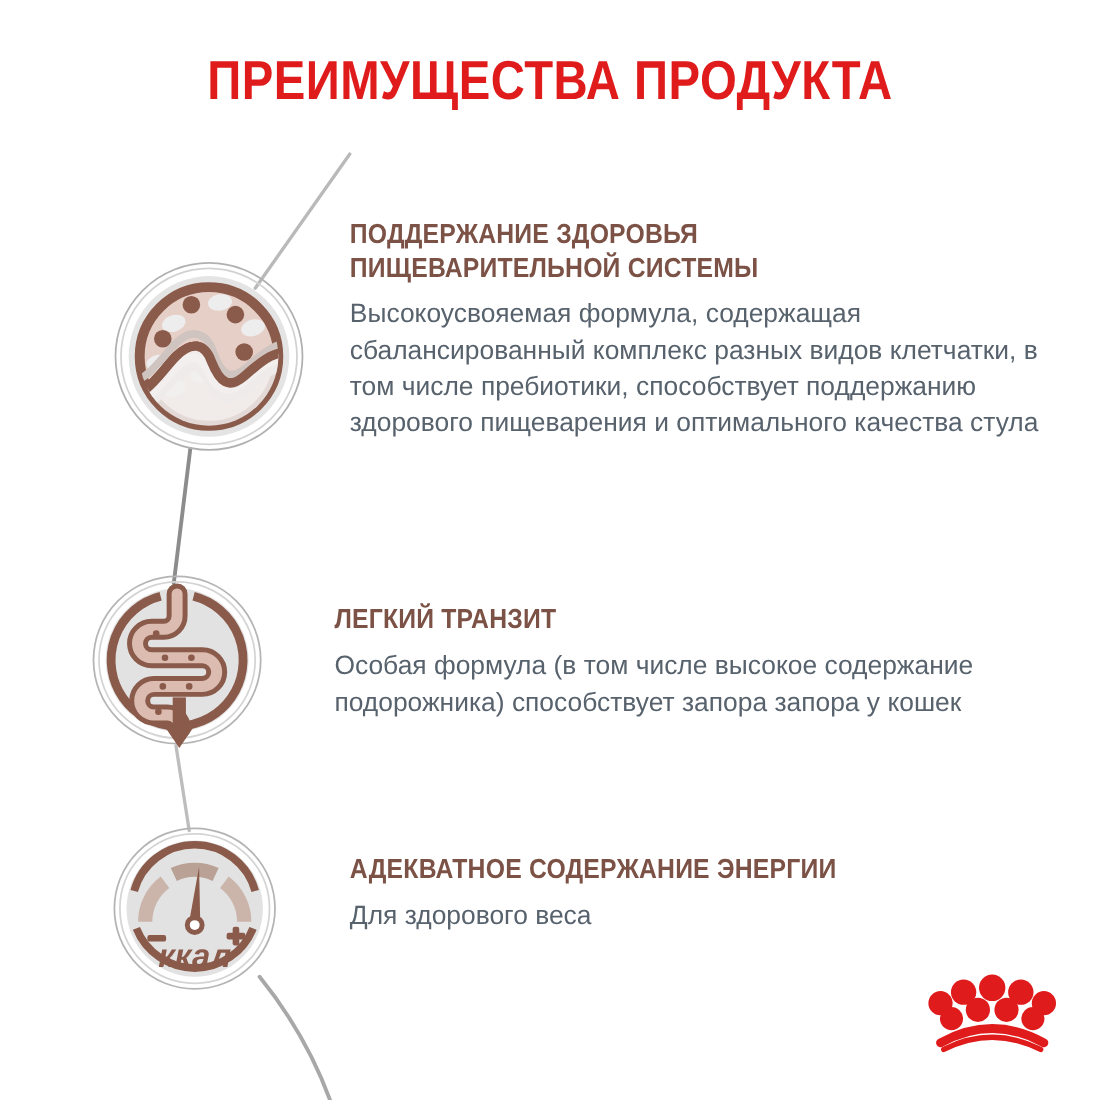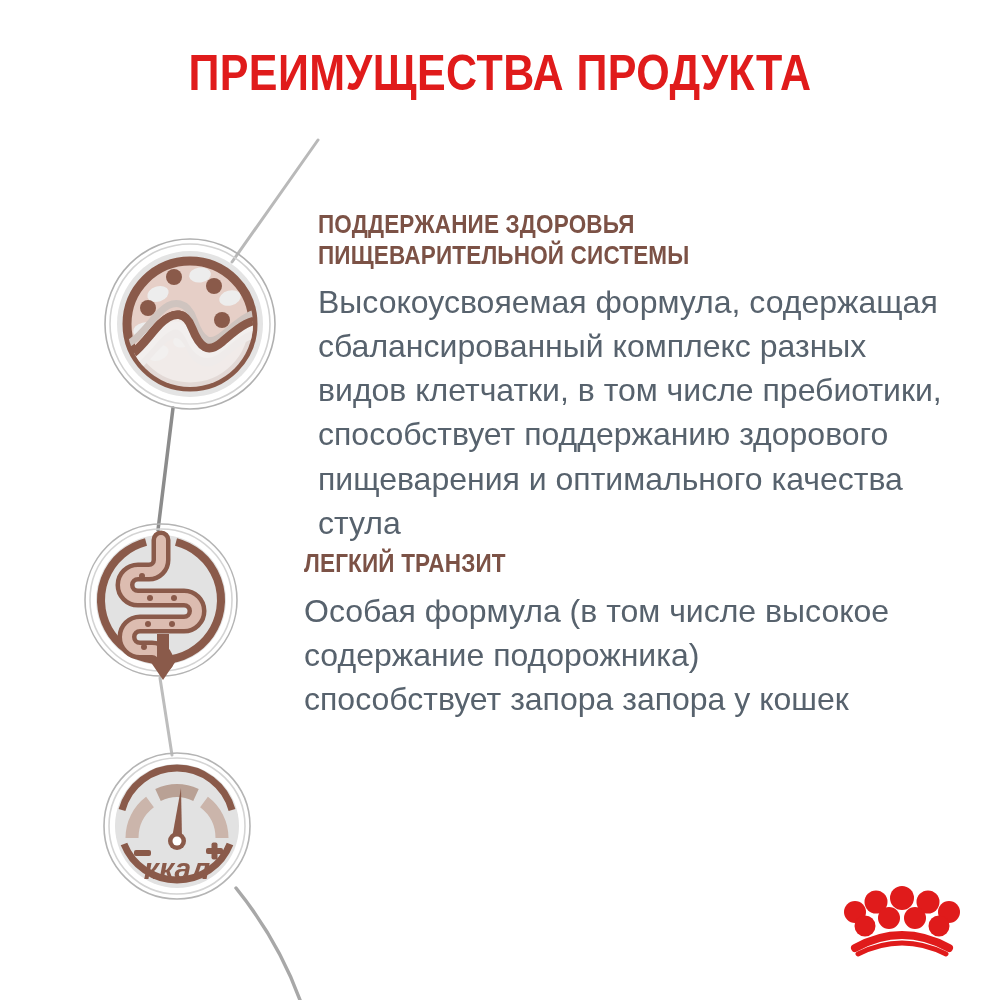--- a/index.html
+++ b/index.html
@@ -70,21 +70,21 @@
     letter-spacing: 0.2px;
     transform: scaleX(0.9);
     transform-origin: 0 50%;
     white-space: nowrap;
     margin: 0 0 10px 0;
   }
   .feature-body {
     color: #57626d;
     font-family: "Liberation Sans", "DejaVu Sans", sans-serif;
     font-weight: 400;
-    font-size: 32px;
+    font-size: 24px;
     line-height: 1.38;
     margin: 0;
   }
 
   
   .brand-logo {
     position: absolute;
     right: 32px;
     bottom: 42px;
     width: 130px;
@@ -240,35 +240,41 @@
 
       <g fill="#8a5a4a">
         <rect x="108" y="102" width="17" height="6" rx="2"></rect>
         <rect x="113.5" y="96.5" width="6" height="17" rx="2"></rect>
       </g>
 
       <text x="79" y="133" text-anchor="middle" font-family="Liberation Sans, DejaVu Sans, sans-serif" font-size="30" font-weight="700" fill="#8a5a4a">ккал</text>
     </svg>
   </div>
 
-  <div class="feature-text" style="left:318px; top:209px; width:640px;">
+  <div class="feature-text" style="left:318px; top:198px; width:640px;">
     <div class="feature-heading">
       <div>ПОДДЕРЖАНИЕ ЗДОРОВЬЯ</div>
       <div>ПИЩЕВАРИТЕЛЬНОЙ СИСТЕМЫ</div>
     </div>
     <p class="feature-body" style="width:640px;">Высокоусвояемая формула, содержащая сбалансированный комплекс разных видов клетчатки, в том числе пребиотики, способствует поддержанию здорового пищеварения и оптимального качества стула</p>
   </div>
 
   <div class="feature-text" style="left:304px; top:548px; width:600px;">
     <div class="feature-heading">
       <div>ЛЕГКИЙ ТРАНЗИТ</div>
     </div>
     <p class="feature-body" style="width:590px;">Особая формула (в том числе высокое содержание подорожника) способствует запора запора у кошек</p>
   </div>
 
+  <div class="feature-text" style="left:318px; top:775px; width:620px;">
+    <div class="feature-heading">
+      <div>АДЕКВАТНОЕ СОДЕРЖАНИЕ ЭНЕРГИИ</div>
+    </div>
+    <p class="feature-body" style="width:600px;">Для здорового веса</p>
+  </div>
 
   <div class="brand-logo">
     <svg viewBox="0 0 130 86" width="130" height="86" xmlns="http://www.w3.org/2000/svg">
       <g fill="#e01b1b">
 
         <circle cx="17" cy="40" r="11"></circle>
         <circle cx="38" cy="30" r="11.5"></circle>
         <circle cx="64" cy="26" r="12"></circle>
         <circle cx="90" cy="30" r="11.5"></circle>
         <circle cx="111" cy="40" r="11"></circle>

